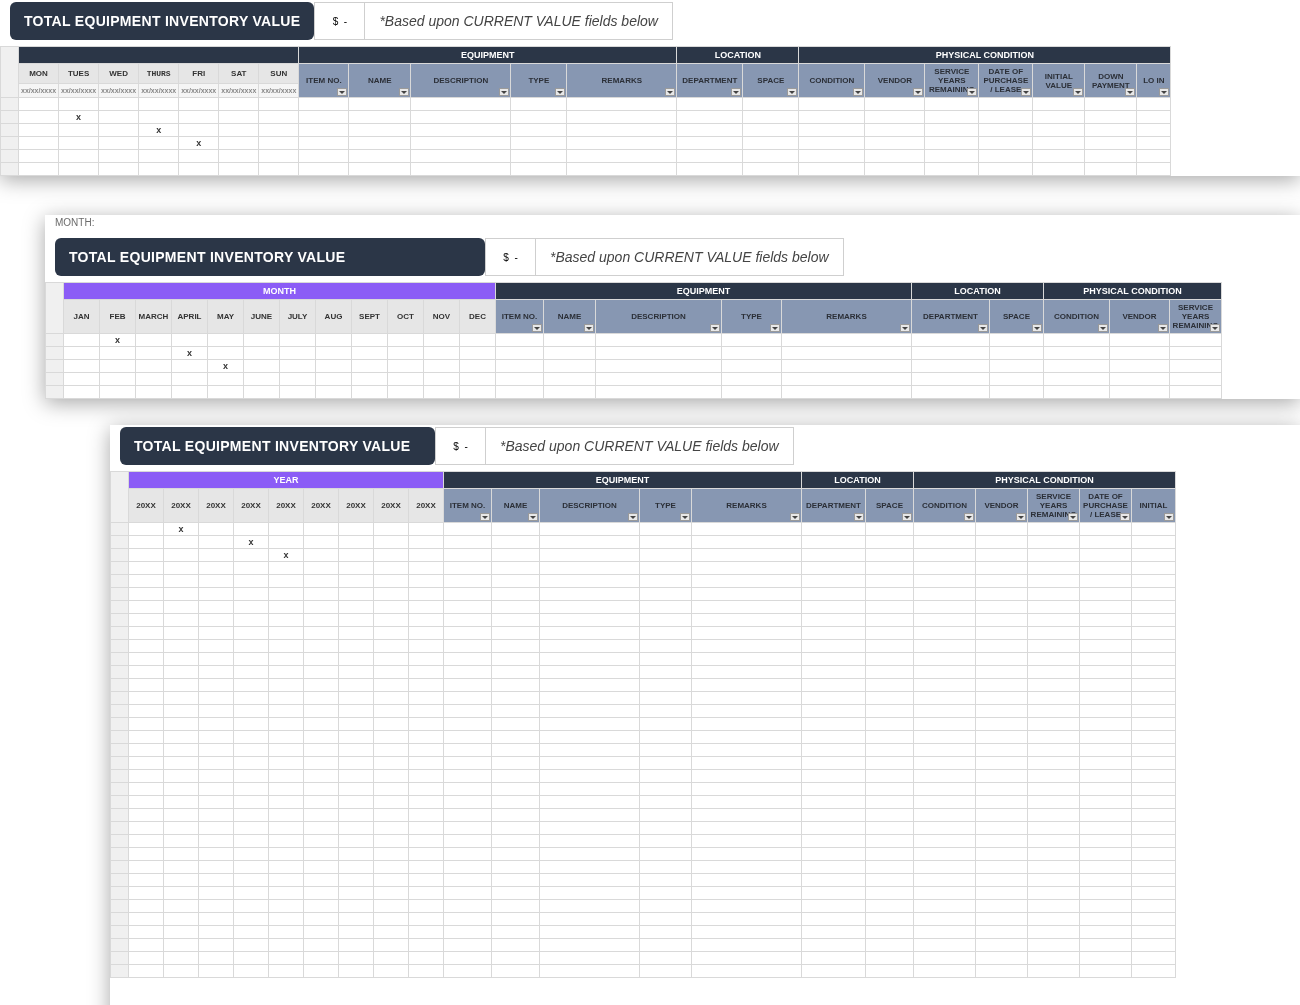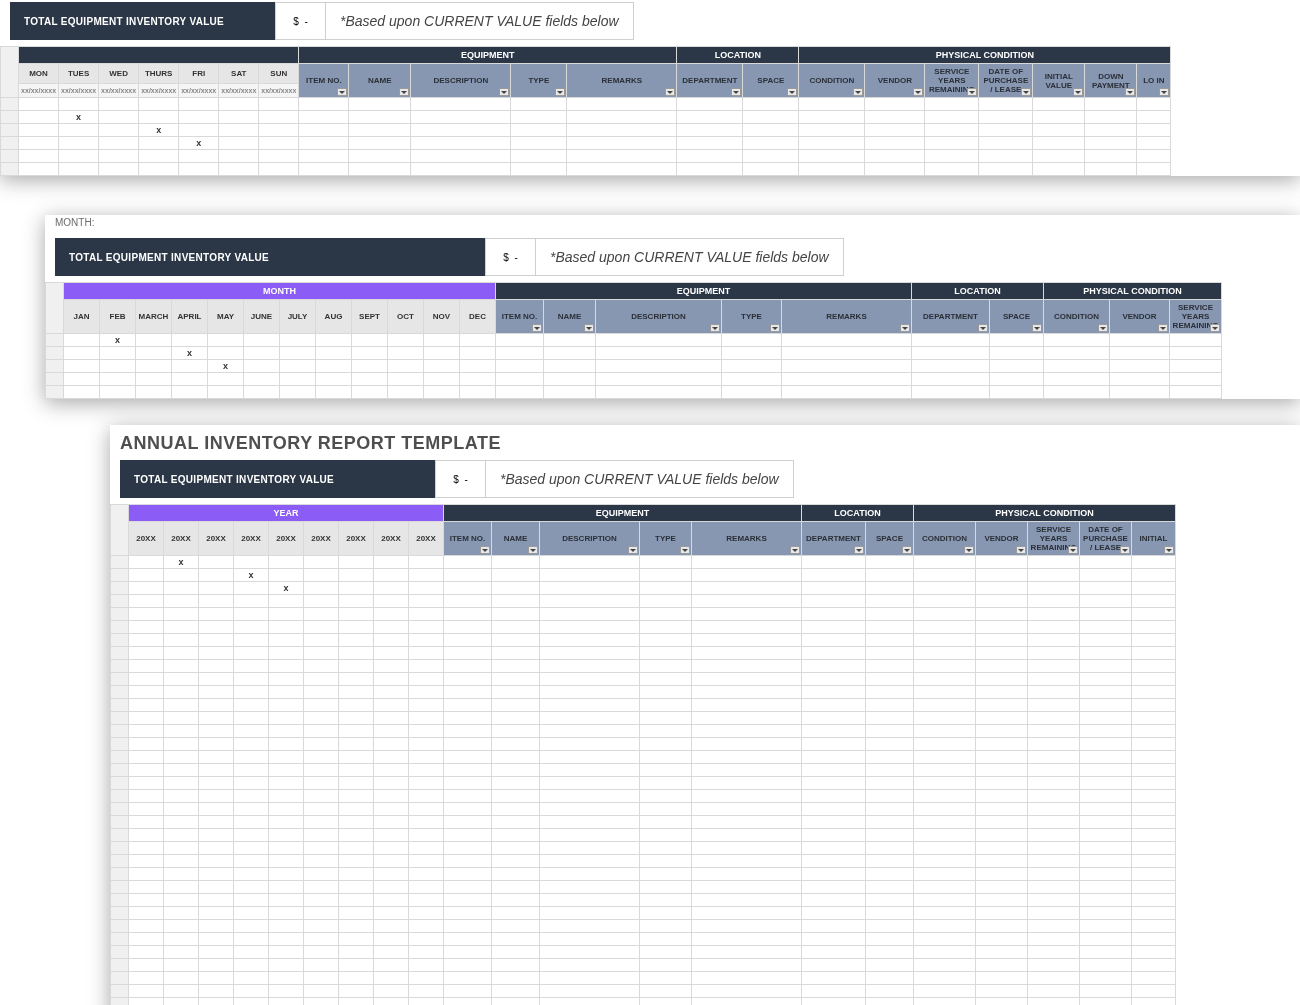--- a/index.html
+++ b/index.html
@@ -29,27 +29,28 @@
   padding: 2px 0 8px 10px;
 }
 .total-row {
   display: flex;
   align-items: stretch;
   margin: 2px 0 6px 10px;
 }
 .total-label {
   background: #2b3647;
   color: #fff;
-  font-size: 10px;
+  font-size: 14px;
   font-weight: 700;
   letter-spacing: 0.3px;
   padding: 10px 14px;
   min-width: 265px;
   display: flex;
   align-items: center;
+  border-radius: 6px;
 }
 .total-value {
   background: #fff;
   border: 1px solid #cfcfcf;
   font-size: 10px;
   padding: 10px 12px;
   min-width: 50px;
   display: flex;
   align-items: center;
   justify-content: center;
@@ -141,21 +142,21 @@
       <th class="rownum" rowspan="3"></th>
       <th class="grp-dark" colspan="7"></th>
       <th class="grp-dark" colspan="5">EQUIPMENT</th>
       <th class="grp-dark" colspan="2">LOCATION</th>
       <th class="grp-dark" colspan="7">PHYSICAL CONDITION</th>
     </tr>
     <tr id="weekly-days-row">
           <th class="period-head" style="width: 38px;">MON</th>
           <th class="period-head" style="width: 38px;">TUES</th>
           <th class="period-head" style="width: 38px;">WED</th>
-          <th class="period-head" style="width: 38px;">THURS</th>
+          <th class="period-head" style="width: 38px; font-family: Liberation Mono, monospace;">THURS</th>
           <th class="period-head" style="width: 38px;">FRI</th>
           <th class="period-head" style="width: 38px;">SAT</th>
           <th class="period-head" style="width: 38px;">SUN</th>
           <th class="blue-head" rowspan="2" style="width: 50px; white-space: normal;">ITEM NO.<span class="drop"></span></th>
           <th class="blue-head" rowspan="2" style="width: 62px; white-space: normal;">NAME<span class="drop"></span></th>
           <th class="blue-head" rowspan="2" style="width: 100px; white-space: normal;">DESCRIPTION<span class="drop"></span></th>
           <th class="blue-head" rowspan="2" style="width: 56px; white-space: normal;">TYPE<span class="drop"></span></th>
           <th class="blue-head" rowspan="2" style="width: 110px; white-space: normal;">REMARKS<span class="drop"></span></th>
           <th class="blue-head" rowspan="2" style="width: 66px; white-space: normal;">DEPARTMENT<span class="drop"></span></th>
           <th class="blue-head" rowspan="2" style="width: 56px; white-space: normal;">SPACE<span class="drop"></span></th>
@@ -491,21 +492,20 @@
           <td></td>
           <td></td>
           <td></td>
           <td></td>
         </tr>
       </tbody>
   </table>
 </div>
 
 <div class="sheet annual">
-  <div class="title">ANNUAL INVENTORY REPORT TEMPLATE</div>
   <div class="total-row">
     <div class="total-label" style="min-width:315px">TOTAL EQUIPMENT INVENTORY VALUE</div>
     <div class="total-value"><span>$</span>&nbsp;&nbsp;<span>-</span></div>
     <div class="total-note">*Based upon CURRENT VALUE fields below</div>
   </div>
   <table>
     <tbody>
         <tr>
       <th class="rownum" rowspan="2"></th>
       <th class="grp-gray" colspan="9">YEAR</th>

